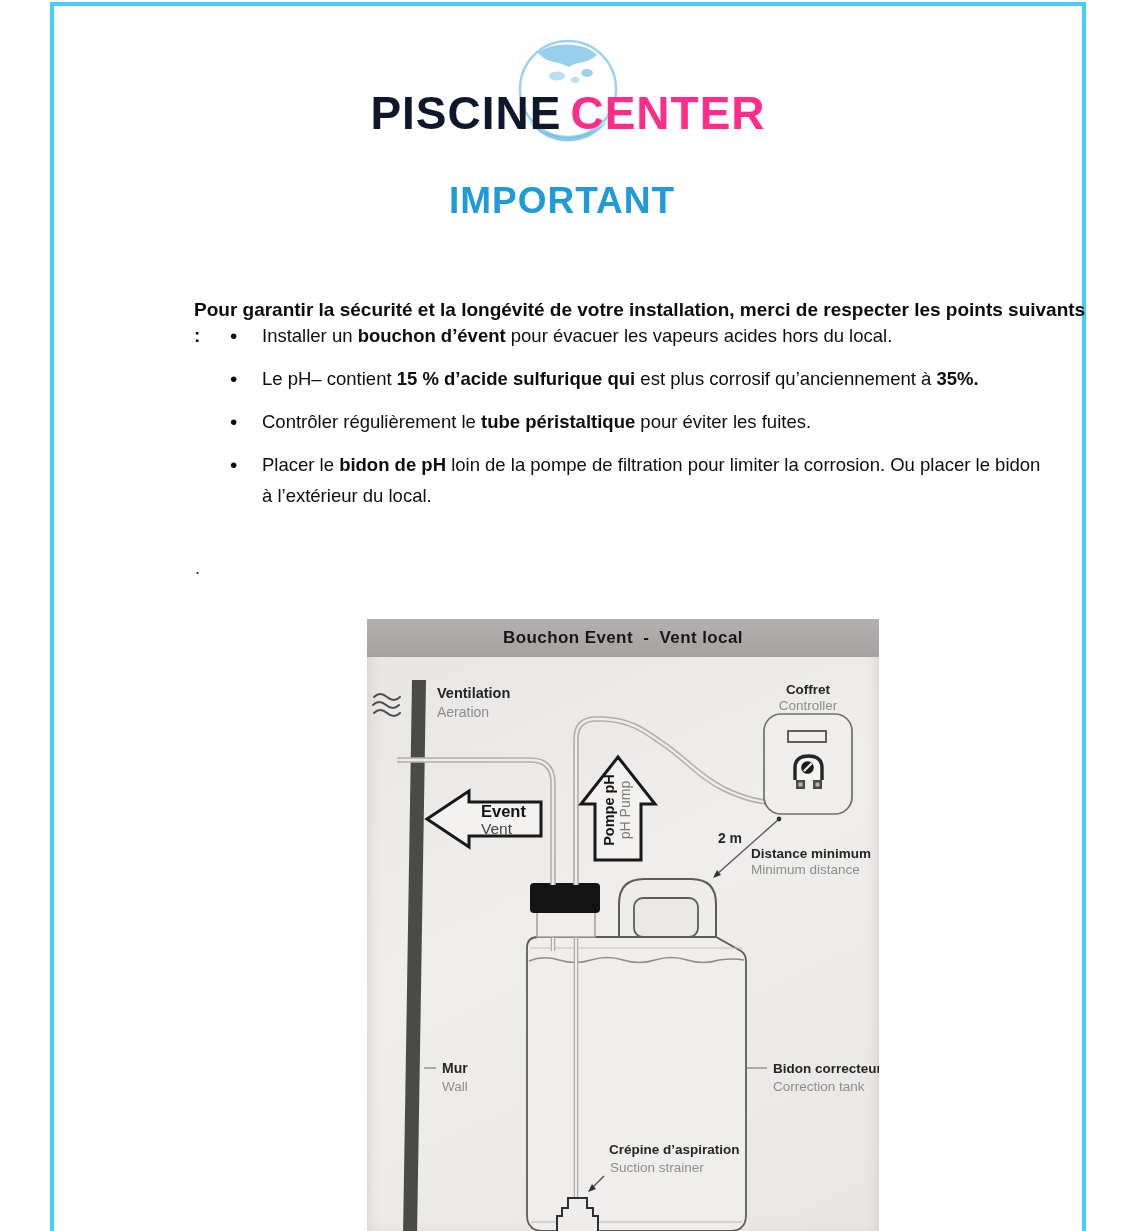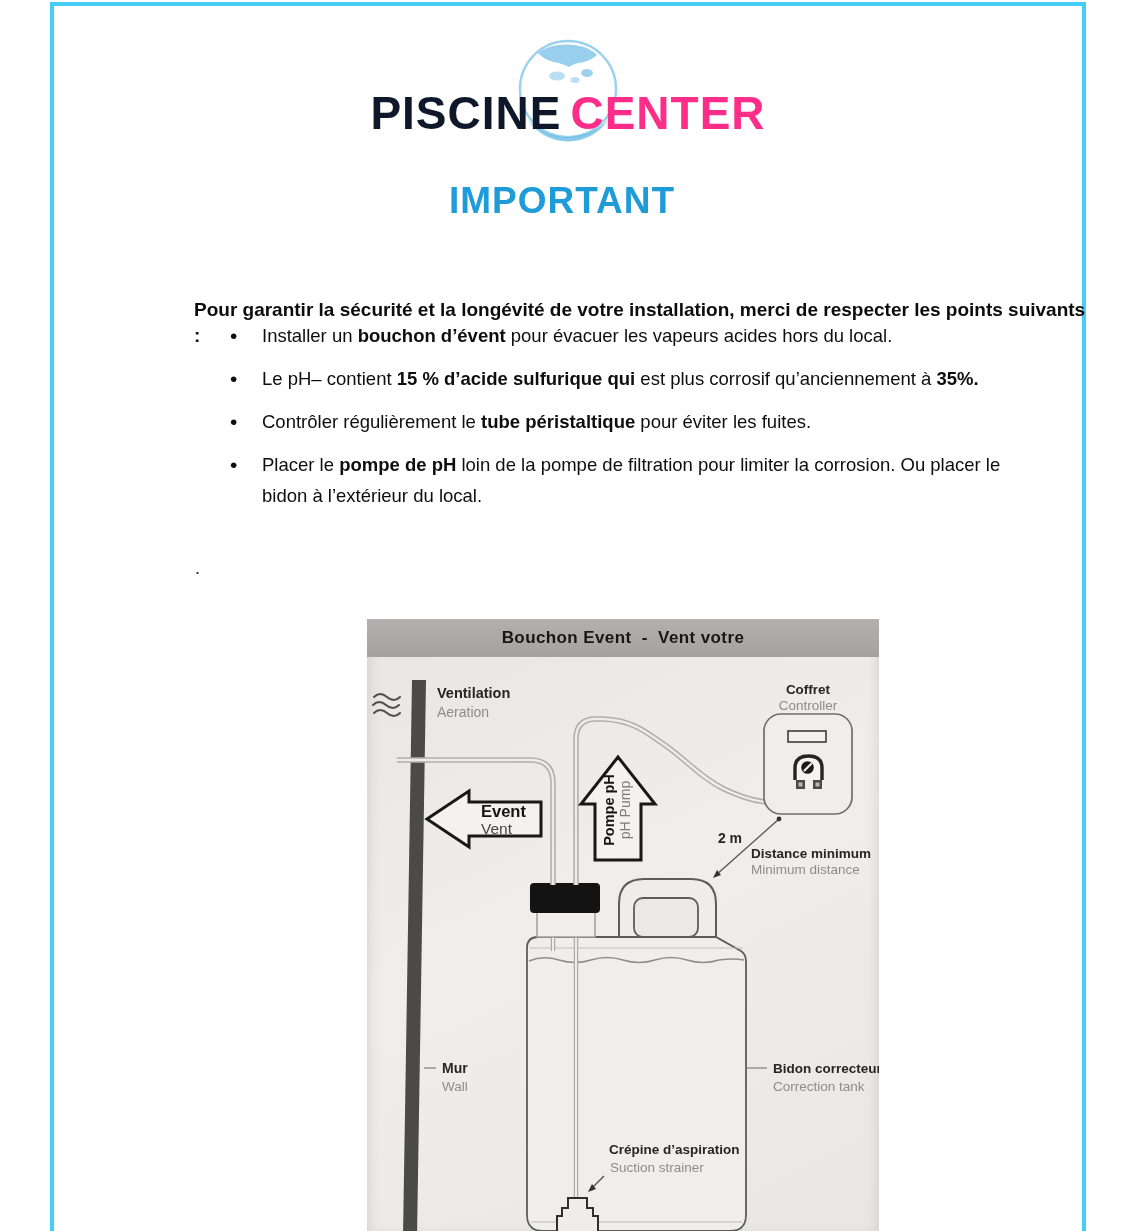--- a/index.html
+++ b/index.html
@@ -76,27 +76,27 @@
   </div>
 
   <div class="page-title">IMPORTANT</div>
 
   <p class="intro">Pour garantir la sécurité et la longévité de votre installation, merci de respecter les points suivants :</p>
 
   <ul class="points">
     <li><span>Installer un </span><span style="font-weight: bold;">bouchon d’évent</span><span> pour évacuer les vapeurs acides hors du local.</span></li>
     <li><span>Le pH– contient </span><span style="font-weight: bold;">15 % d’acide sulfurique qui</span><span> est plus corrosif qu’anciennement à </span><span style="font-weight: bold;">35%.</span></li>
     <li><span>Contrôler régulièrement le </span><span style="font-weight: bold;">tube péristaltique</span><span> pour éviter les fuites.</span></li>
-    <li><span>Placer le </span><span style="font-weight: bold;">pompe de pH</span><span> loin de la pompe de filtration pour limiter la corrosion. Ou placer le bidon à l’extérieur du local.</span></li>
+    <li><span>Placer le </span><span style="font-weight: bold;">bidon de pH</span><span> loin de la pompe de filtration pour limiter la corrosion. Ou placer le bidon à l’extérieur du local.</span></li>
   </ul>
 
   <div class="stray-dot">.</div>
 
   <div class="diagram">
-    <div class="diagram-title">Bouchon Event  -  Vent votre</div>
+    <div class="diagram-title">Bouchon Event  -  Vent local</div>
     <svg width="512" height="580" viewBox="0 0 512 580">
 
       <polygon points="45,23 59,23 50,580 36,580" fill="#4a4a47"></polygon>
 
       <g stroke="#4e4e4e" stroke-width="2" fill="none" stroke-linecap="round">
         <path d="M7 40 q6 -6 13 0 t13 0"></path>
         <path d="M6 48 q6 -6 13 0 t13 0"></path>
         <path d="M7 56 q6 -6 13 0 t13 0"></path>
       </g>
       <text x="70" y="41" font-size="14.5" font-weight="bold" fill="#262626">Ventilation</text>

